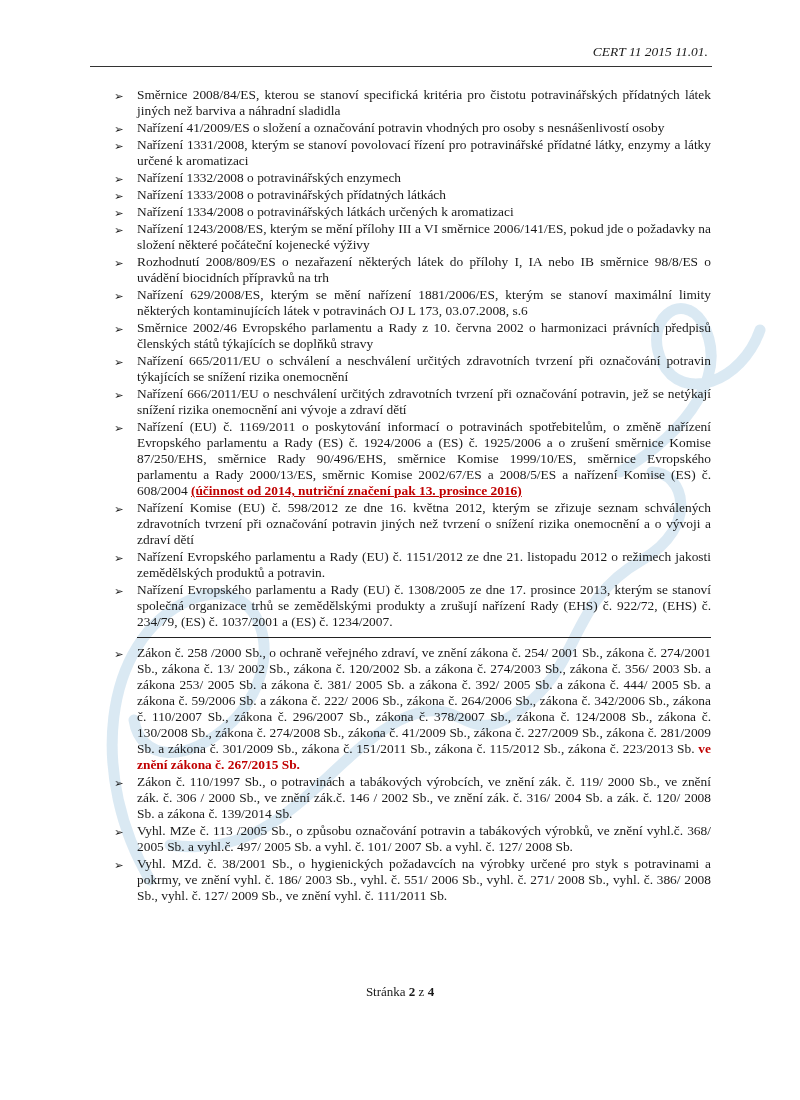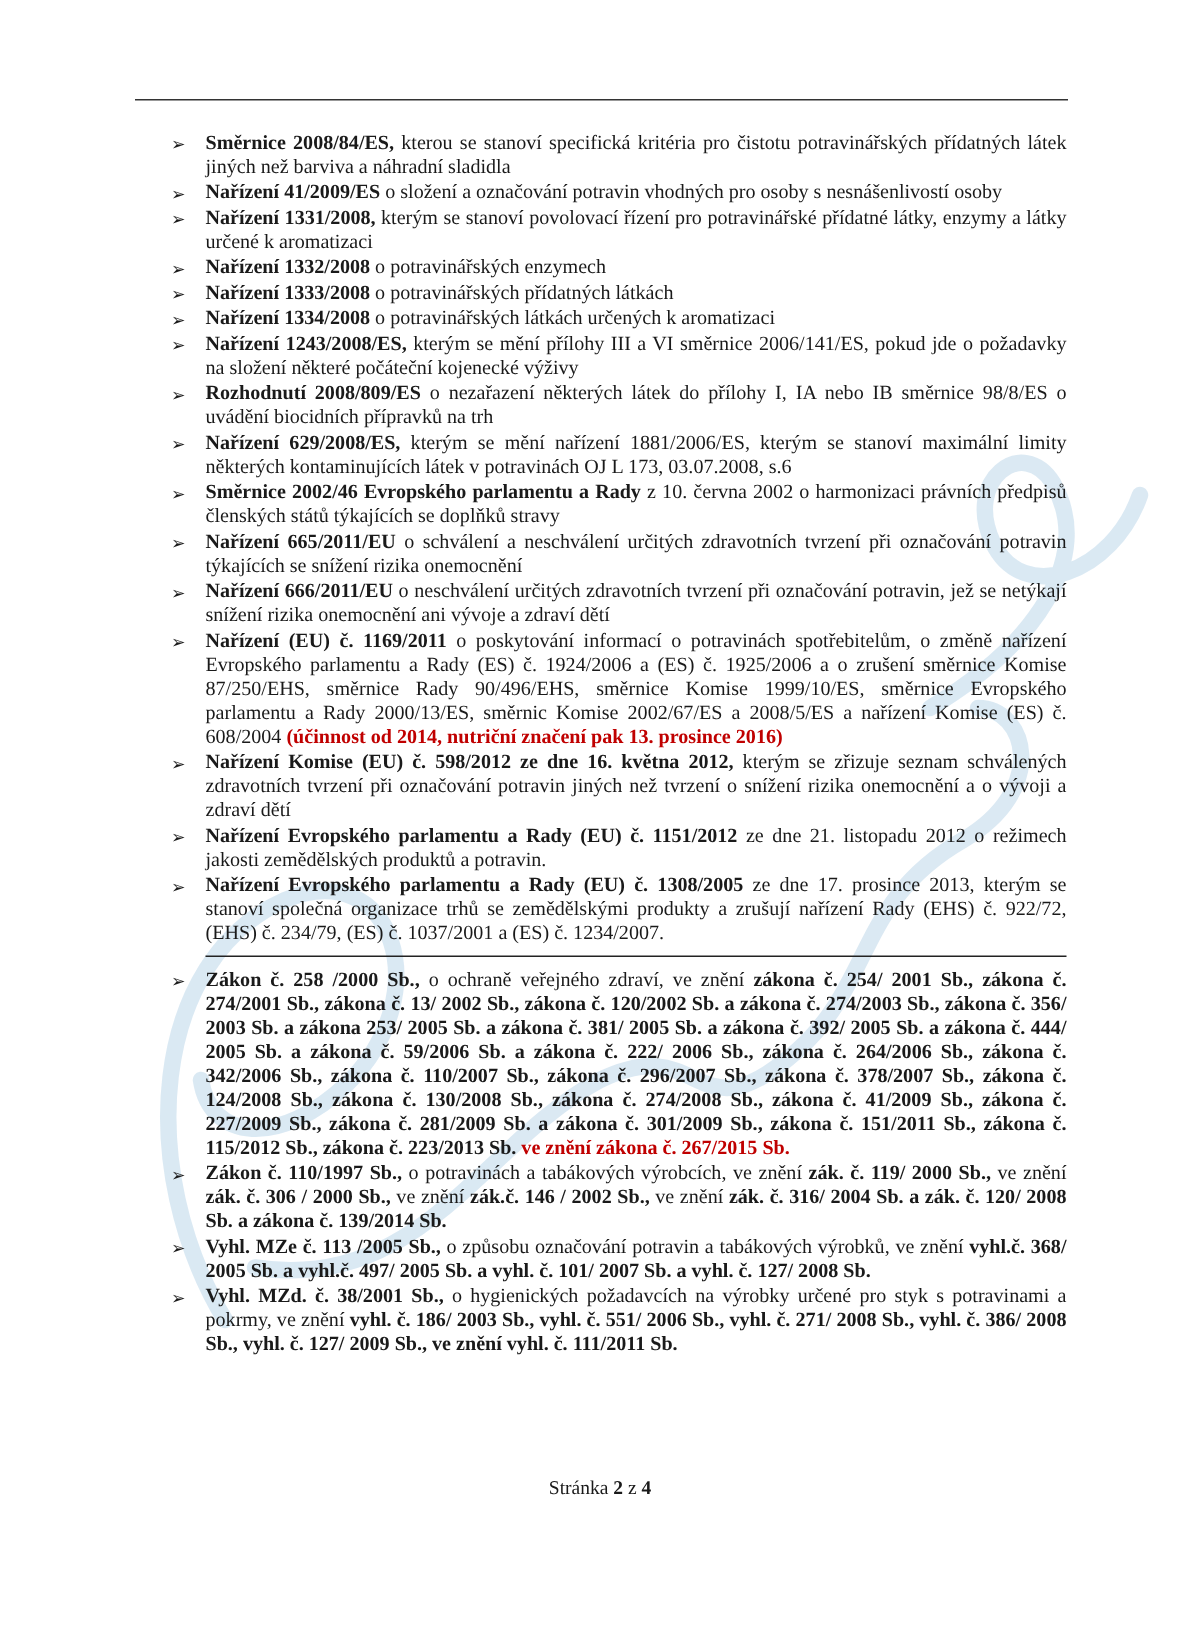--- a/index.html
+++ b/index.html
@@ -8,41 +8,42 @@
         font-family:"Liberation Serif",serif;color:var(--text,#1a1a1a);}
   .watermark{position:absolute;left:0;top:0;z-index:0;pointer-events:none;}
   .watermark path{stroke:var(--watermark,#b7d4e8);}
   .page-header{position:absolute;top:44px;left:90px;right:92px;text-align:right;
         font-style:italic;font-size:13.5px;z-index:1;}
   .header-rule{position:absolute;top:66px;left:90px;right:88px;border-top:1.2px solid #333;z-index:1;}
   .content{position:absolute;top:87px;left:113px;right:89px;font-size:13.4px;line-height:16px;
         text-align:justify;z-index:1;}
   .item{position:relative;padding-left:24px;margin-bottom:1px;}
   .bullet{position:absolute;left:1px;top:1px;font-size:11.5px;font-family:"DejaVu Sans",sans-serif;}
-  .seg-b{font-weight:700;}
+  .seg-b{font-weight:400;}
   .seg-n{font-weight:400;}
   .seg-rb{font-weight:700;color:var(--accent-red,#c00000);}
-  .seg-rbu{font-weight:700;color:var(--accent-red,#c00000);}
+  .seg-rbu{font-weight:700;color:var(--accent-red,#c00000);text-decoration:underline;}
   .group-separator{margin:7px 0 7px 24px;border-bottom:1.4px solid #222;}
   .page-footer{position:absolute;top:984px;left:0;width:100%;text-align:center;font-size:13px;z-index:1;}
   .page-footer .b{font-weight:700;}
 </style>
 </head>
 <body>
 
 <div class="page">
 
   <svg class="watermark" width="800" height="1100" viewBox="0 0 800 1100">
     <g fill="none" stroke-width="11" stroke-linecap="round" opacity="0.5">
       <path d="M150 880 C 90 780, 100 640, 190 600 C 262 570, 292 662, 232 722 C 186 766, 140 760, 134 720"></path>
       <path d="M170 845 C 280 862, 322 762, 400 720 C 470 686, 462 762, 532 700 C 582 655, 572 600, 642 560 C 700 526, 684 472, 652 472"></path>
       <path d="M620 472 C 690 430, 730 372, 702 322 C 682 290, 642 320, 662 362 C 682 404, 742 382, 760 330"></path>
     </g>
   </svg>
 
+  <div class="page-header">CERT 11 2015 11.01.</div>
 
   <div class="header-rule"></div>
 
   <div class="content">
     <div id="eu-list">
         <div class="item"><span class="bullet">➢</span><span><span class="seg-b">Směrnice 2008/84/ES,</span><span class="seg-n"> kterou se stanoví specifická kritéria pro čistotu potravinářských přídatných látek jiných než barviva a náhradní sladidla</span></span></div>
         <div class="item"><span class="bullet">➢</span><span><span class="seg-b">Nařízení 41/2009/ES</span><span class="seg-n"> o složení a označování potravin vhodných pro osoby s nesnášenlivostí osoby</span></span></div>
         <div class="item"><span class="bullet">➢</span><span><span class="seg-b">Nařízení 1331/2008,</span><span class="seg-n"> kterým se stanoví povolovací řízení pro potravinářské přídatné látky, enzymy a látky určené k aromatizaci</span></span></div>
         <div class="item"><span class="bullet">➢</span><span><span class="seg-b">Nařízení 1332/2008</span><span class="seg-n"> o potravinářských enzymech</span></span></div>
         <div class="item"><span class="bullet">➢</span><span><span class="seg-b">Nařízení 1333/2008</span><span class="seg-n"> o potravinářských přídatných látkách</span></span></div>

